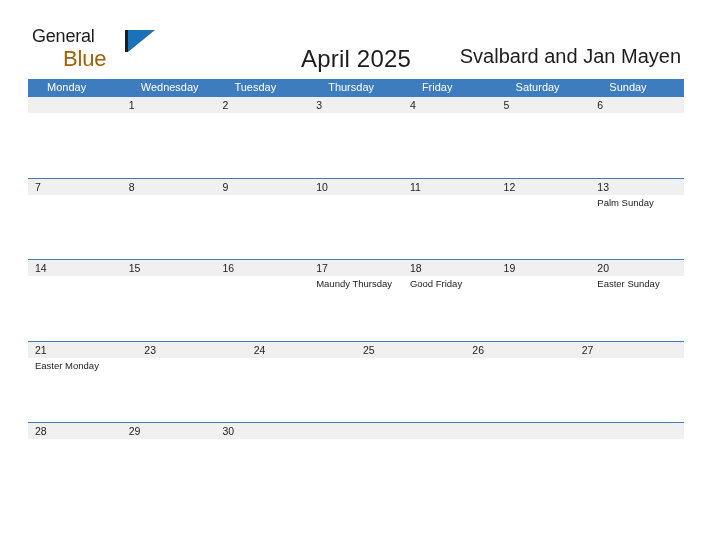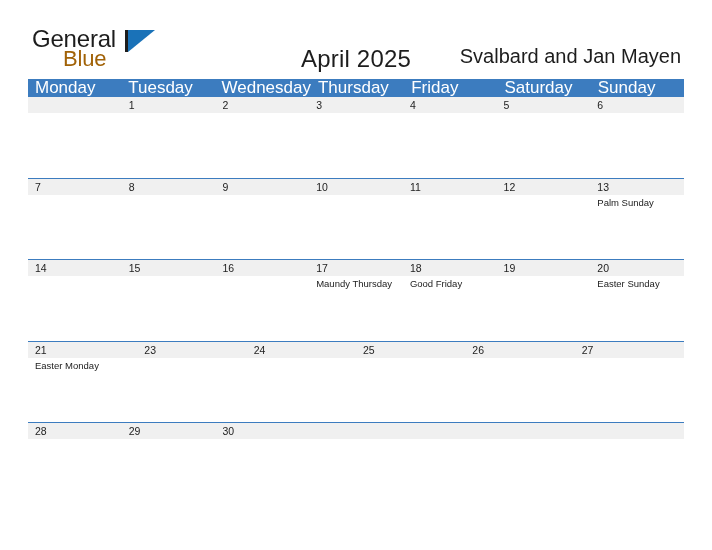--- a/index.html
+++ b/index.html
@@ -26,21 +26,21 @@
   .logo {
     position: absolute;
     left: 32px;
     top: 27px;
     width: 150px;
     height: 46px;
     line-height: 1;
     user-select: none;
   }
   .logo-general {
-    font-size: 24px;
+    font-size: 18px;
     color: #1d1d1d;
     letter-spacing: -0.2px;
     font-family: "Liberation Sans", sans-serif;
   }
   .logo-blue {
     position: absolute;
     left: 31px;
     top: 21px;
     font-size: 22px;
     color: #a16207;
@@ -94,23 +94,23 @@
   }
 
   .weekday-row {
     display: flex;
     background: #3c7cbf;
     height: 17px;
   }
   .weekday-cell {
     flex: 1 1 0;
     color: #ffffff;
-    font-size: 17px;
+    font-size: 11px;
     line-height: 17px;
-    padding-left: 7px;
+    padding-left: 19px;
     box-sizing: border-box;
     white-space: nowrap;
   }
 
   .week-row {
     display: flex;
     height: 80.5px;
     border-top: 1px solid #3c7cbf;
     position: relative;
   }
@@ -161,22 +161,22 @@
 
   <h1 class="month-title">April 2025</h1>
 
   <div class="region-label">Svalbard and Jan Mayen</div>
 
 </div>
 
 <div class="calendar">
   <div class="weekday-row">
       <div class="weekday-cell">Monday</div>
+      <div class="weekday-cell">Wednesday</div>
       <div class="weekday-cell">Tuesday</div>
-      <div class="weekday-cell">Wednesday</div>
       <div class="weekday-cell">Thursday</div>
       <div class="weekday-cell">Friday</div>
       <div class="weekday-cell">Saturday</div>
       <div class="weekday-cell">Sunday</div>
     </div>
   <div>
       <div class="week-row">
         <div class="day-cell empty">
           <span class="day-number"></span>
         </div>

